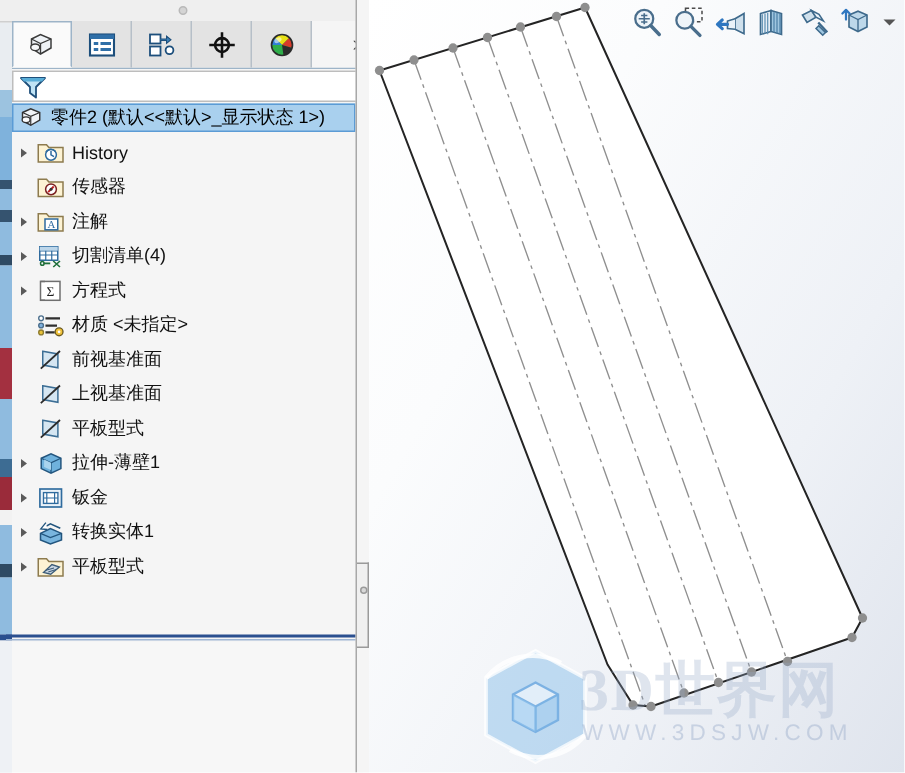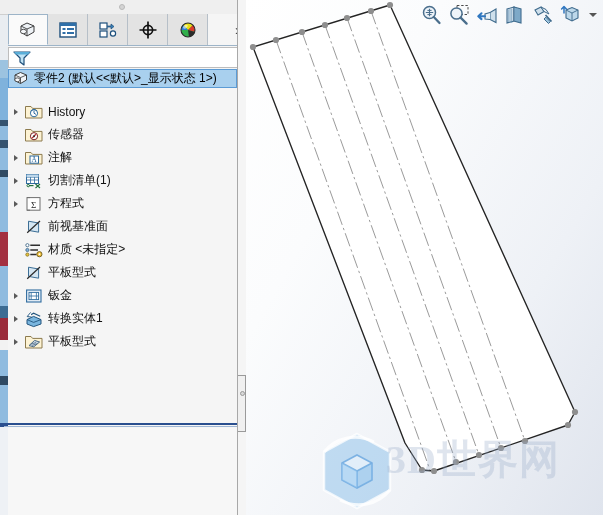--- a/index.html
+++ b/index.html
@@ -142,21 +142,20 @@
     white-space: nowrap;
     color: #000;
   }
 
   
   #tree {
     position: absolute;
     left: 8px; top: 90px;
     width: 238px;
     height: 335px;
-    margin-top: 10px;
   }
   .tree-row {
     position: relative;
     height: 23px;
     display: flex;
     align-items: center;
     cursor: pointer;
   }
   .twisty {
     width: 16px;
@@ -457,60 +456,80 @@
             <div class="arrow"></div>
           </div>
           <div class="row-icon"><svg width="20" height="18" viewBox="0 0 20 18">
         <rect x="2.5" y="2.5" width="12" height="9" fill="#ffffff" stroke="#2f6b9e" stroke-width="1"></rect>
         <path d="M2.5 5.2 H14.5 M2.5 8 H14.5 M6.5 2.5 V11.5 M10.5 2.5 V11.5" stroke="#2f6b9e" stroke-width="0.8"></path>
         <rect x="2.5" y="2.5" width="12" height="2.6" fill="#bcd6ea"></rect>
         <path d="M5 13.6 L9.5 13.6" stroke="#1f6f3a" stroke-width="1.2"></path>
         <circle cx="4.2" cy="13.6" r="1.2" fill="none" stroke="#1f6f3a" stroke-width="1"></circle>
         <path d="M11.5 12 L16 16 M16 12 L11.5 16" stroke="#1f6f3a" stroke-width="1.1"></path>
       </svg></div>
-          <span class="row-label">切割清单(1)</span>
+          <span class="row-label">切割清单(4)</span>
         </div>
         <div class="tree-row">
           <div class="twisty">
             <div class="arrow"></div>
           </div>
           <div class="row-icon"><svg width="20" height="18" viewBox="0 0 20 18">
         <rect x="3" y="2.6" width="13" height="12.6" fill="#ffffff" stroke="#6f6f6f" stroke-width="1"></rect>
         <path d="M3 2.6 L6 2.6 M3 15.2 L6 15.2" stroke="#6f6f6f" stroke-width="1"></path>
         <text x="9.6" y="12.5" font-size="9" font-family="Liberation Serif, serif" fill="#1f1f1f" text-anchor="middle">Σ</text>
       </svg></div>
           <span class="row-label">方程式</span>
-        </div>
-        <div class="tree-row">
-          <div class="twisty"></div>
-          <div class="row-icon"><svg width="20" height="18" viewBox="0 0 20 18">
-        <path d="M4.5 3.2 L14.6 5 L14.6 14.2 L4.5 12.4 Z" fill="#d5e6f2" stroke="#3c6e95" stroke-width="1"></path>
-        <path d="M3.2 14.8 L16 3" stroke="#2b2b2b" stroke-width="1.2"></path>
-      </svg></div>
-          <span class="row-label">前视基准面</span>
         </div>
         <div class="tree-row">
           <div class="twisty"></div>
           <div class="row-icon"><svg width="20" height="18" viewBox="0 0 20 18">
         <circle cx="3.4" cy="4.2" r="1.6" fill="#ffffff" stroke="#4a6e8c" stroke-width="0.9"></circle>
         <circle cx="3.4" cy="9" r="1.6" fill="#7fb0dc" stroke="#4a6e8c" stroke-width="0.9"></circle>
         <circle cx="3.4" cy="13.6" r="1.6" fill="#e8c23a" stroke="#8d7b2e" stroke-width="0.9"></circle>
         <path d="M6.3 4.2 H16 M6.3 9 H14 M6.3 13.6 H12.5" stroke="#2f2f2f" stroke-width="1.5"></path>
         <circle cx="15.4" cy="13.2" r="2.6" fill="#f0c23a" stroke="#6c5a20" stroke-width="0.9"></circle>
         <circle cx="15.4" cy="13.2" r="0.9" fill="#ffffff"></circle>
       </svg></div>
           <span class="row-label">材质 &lt;未指定&gt;</span>
         </div>
         <div class="tree-row">
           <div class="twisty"></div>
           <div class="row-icon"><svg width="20" height="18" viewBox="0 0 20 18">
         <path d="M4.5 3.2 L14.6 5 L14.6 14.2 L4.5 12.4 Z" fill="#d5e6f2" stroke="#3c6e95" stroke-width="1"></path>
         <path d="M3.2 14.8 L16 3" stroke="#2b2b2b" stroke-width="1.2"></path>
       </svg></div>
+          <span class="row-label">前视基准面</span>
+        </div>
+        <div class="tree-row">
+          <div class="twisty"></div>
+          <div class="row-icon"><svg width="20" height="18" viewBox="0 0 20 18">
+        <path d="M4.5 3.2 L14.6 5 L14.6 14.2 L4.5 12.4 Z" fill="#d5e6f2" stroke="#3c6e95" stroke-width="1"></path>
+        <path d="M3.2 14.8 L16 3" stroke="#2b2b2b" stroke-width="1.2"></path>
+      </svg></div>
+          <span class="row-label">上视基准面</span>
+        </div>
+        <div class="tree-row">
+          <div class="twisty"></div>
+          <div class="row-icon"><svg width="20" height="18" viewBox="0 0 20 18">
+        <path d="M4.5 3.2 L14.6 5 L14.6 14.2 L4.5 12.4 Z" fill="#d5e6f2" stroke="#3c6e95" stroke-width="1"></path>
+        <path d="M3.2 14.8 L16 3" stroke="#2b2b2b" stroke-width="1.2"></path>
+      </svg></div>
           <span class="row-label">平板型式</span>
+        </div>
+        <div class="tree-row">
+          <div class="twisty">
+            <div class="arrow"></div>
+          </div>
+          <div class="row-icon"><svg width="20" height="18" viewBox="0 0 20 18">
+        <path d="M3.5 5.5 L10 2.6 L16.6 5.5 L16.6 12.4 L10 15.4 L3.5 12.4 Z" fill="#6fb2dd" stroke="#22557e" stroke-width="1"></path>
+        <path d="M3.5 5.5 L10 8.5 L16.6 5.5" fill="none" stroke="#22557e" stroke-width="0.9"></path>
+        <path d="M10 8.5 L10 15.4" fill="none" stroke="#22557e" stroke-width="0.9"></path>
+        <path d="M5.4 6.4 L10 8.5 L10 13.4 L5.4 11.3 Z" fill="#a9d4ee"></path>
+      </svg></div>
+          <span class="row-label">拉伸-薄壁1</span>
         </div>
         <div class="tree-row">
           <div class="twisty">
             <div class="arrow"></div>
           </div>
           <div class="row-icon"><svg width="20" height="18" viewBox="0 0 20 18">
         <rect x="2.6" y="3" width="14.4" height="12" fill="#e9f1f8" stroke="#2f6b9e" stroke-width="1.1"></rect>
         <rect x="5" y="5.4" width="9.6" height="7.2" fill="#ffffff" stroke="#2f6b9e" stroke-width="0.9"></rect>
         <path d="M7.2 5.4 L7.2 12.6 M12.4 5.4 L12.4 12.6" stroke="#2f6b9e" stroke-width="0.8"></path>
         <path d="M5 9 L14.6 9" stroke="#2f6b9e" stroke-width="0.8"></path>
@@ -592,20 +611,21 @@
         <g>
           <path d="M43 25 L58 33 L58 50 L43 58 L28 50 L28 33 Z" fill="rgba(255,255,255,0.55)"></path>
           <path d="M28 33 L43 41 L58 33" fill="none" stroke="rgba(120,175,225,0.95)" stroke-width="1.6"></path>
           <path d="M43 41 L43 58" fill="none" stroke="rgba(120,175,225,0.95)" stroke-width="1.6"></path>
           <path d="M43 25 L58 33 L58 50 L43 58 L28 50 L28 33 Z" fill="none" stroke="rgba(120,175,225,0.95)" stroke-width="1.6"></path>
           <path d="M28 33 L43 41 L43 58 L28 50 Z" fill="rgba(150,200,240,0.55)"></path>
           <path d="M43 41 L58 33 L58 50 L43 58 Z" fill="rgba(120,180,230,0.5)"></path>
         </g>
       </svg>
       <div id="wm-text">3D世界网</div>
+      <div id="wm-sub">WWW.3DSJW.COM</div>
     </div>
 
     <div id="view-toolbar">
 
       <div class="vt-btn">
         <svg width="22" height="22" viewBox="0 0 22 22">
           <circle cx="9.5" cy="8.5" r="6" fill="#eef4f9" stroke="#4a6e8c" stroke-width="1.5"></circle>
           <path d="M13.8 13 L19.5 19" stroke="#4a6e8c" stroke-width="2.3" stroke-linecap="round"></path>
           <path d="M9.5 4.8 L9.5 12.2 M5.8 8.5 L13.2 8.5" stroke="#4a6e8c" stroke-width="1.1"></path>
           <path d="M7.4 6.4 L11.6 6.4 M7.4 10.6 L11.6 10.6" stroke="#4a6e8c" stroke-width="1"></path>

